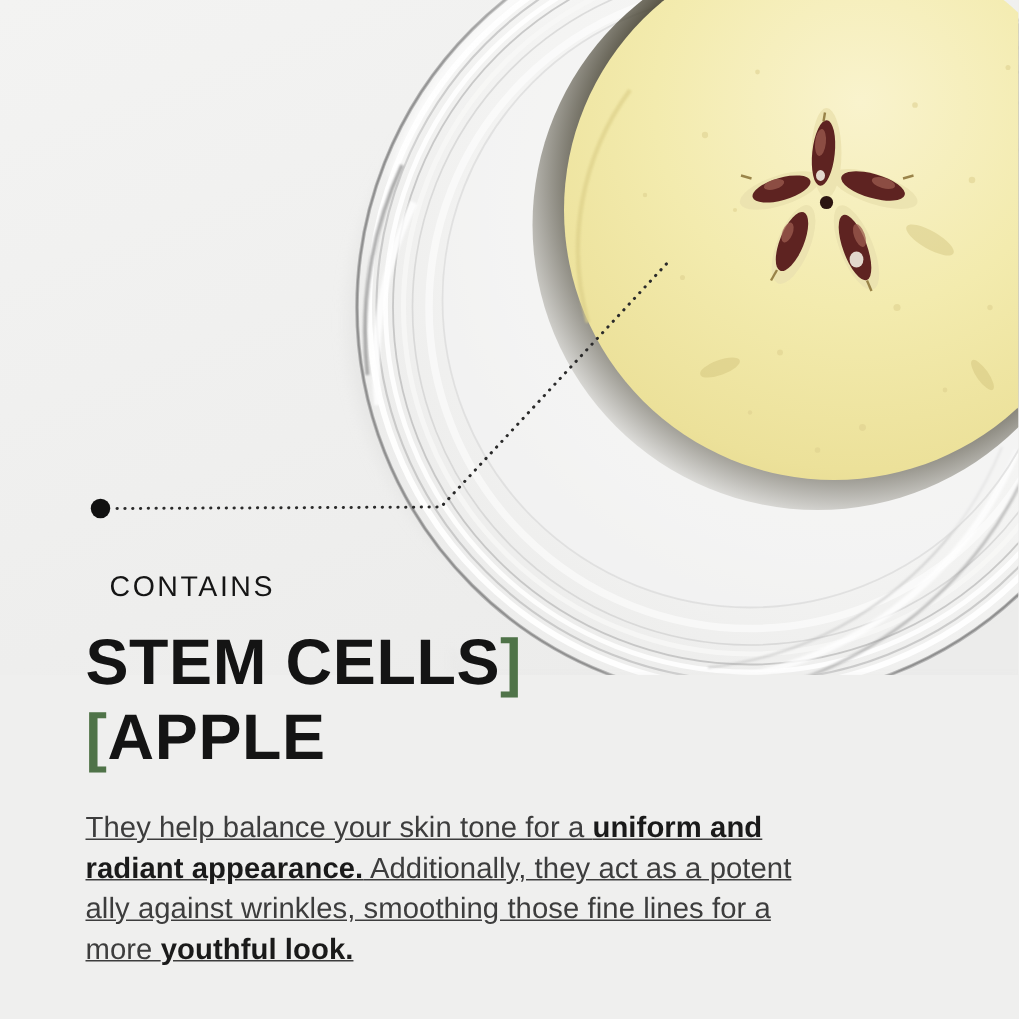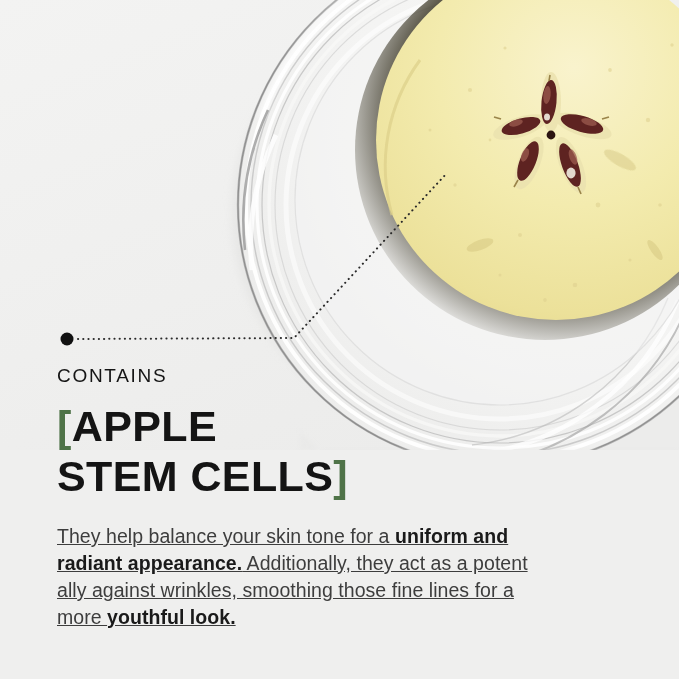--- a/index.html
+++ b/index.html
@@ -53,21 +53,21 @@
     top: 366px;
     width: 520px;
   }
 
   .eyebrow {
     font-size: 19px;
     letter-spacing: 1.7px;
     font-weight: 300;
     color: #151515;
     line-height: 1;
-    margin: 0;
+    margin: 16px;
     white-space: nowrap;
   }
 
   .headline {
     margin: 16px 0 0 0;
     font-size: 43px;
     font-weight: 700;
     line-height: 50px;
     letter-spacing: 0.4px;
     color: #141414;
@@ -257,20 +257,20 @@
   <svg id="callout" viewBox="0 0 679 679" xmlns="http://www.w3.org/2000/svg">
     <polyline points="78,339 294,338 447,173" fill="none" stroke="#2a2a2a" stroke-width="2" stroke-dasharray="0.2 5" stroke-linecap="round"></polyline>
     <circle cx="67" cy="339" r="6.5" fill="#111111"></circle>
   </svg>
 
   <div id="textblock">
 
     <p class="eyebrow">CONTAINS</p>
 
     <h1 class="headline">
+      <span class="hl-line"><span>STEM CELLS</span><span class="brk">]</span></span>
       <span class="hl-line"><span class="brk">[</span><span>APPLE</span></span>
-      <span class="hl-line"><span>STEM CELLS</span><span class="brk">]</span></span>
     </h1>
 
     <p class="body-copy"><span>They help balance your skin tone for a </span><b>uniform and radiant appearance.</b><span> Additionally, they act as a potent ally against wrinkles, smoothing those fine lines for a more </span><b>youthful look.</b></p>
   </div>
 
 </div>
 
 </body></html>

